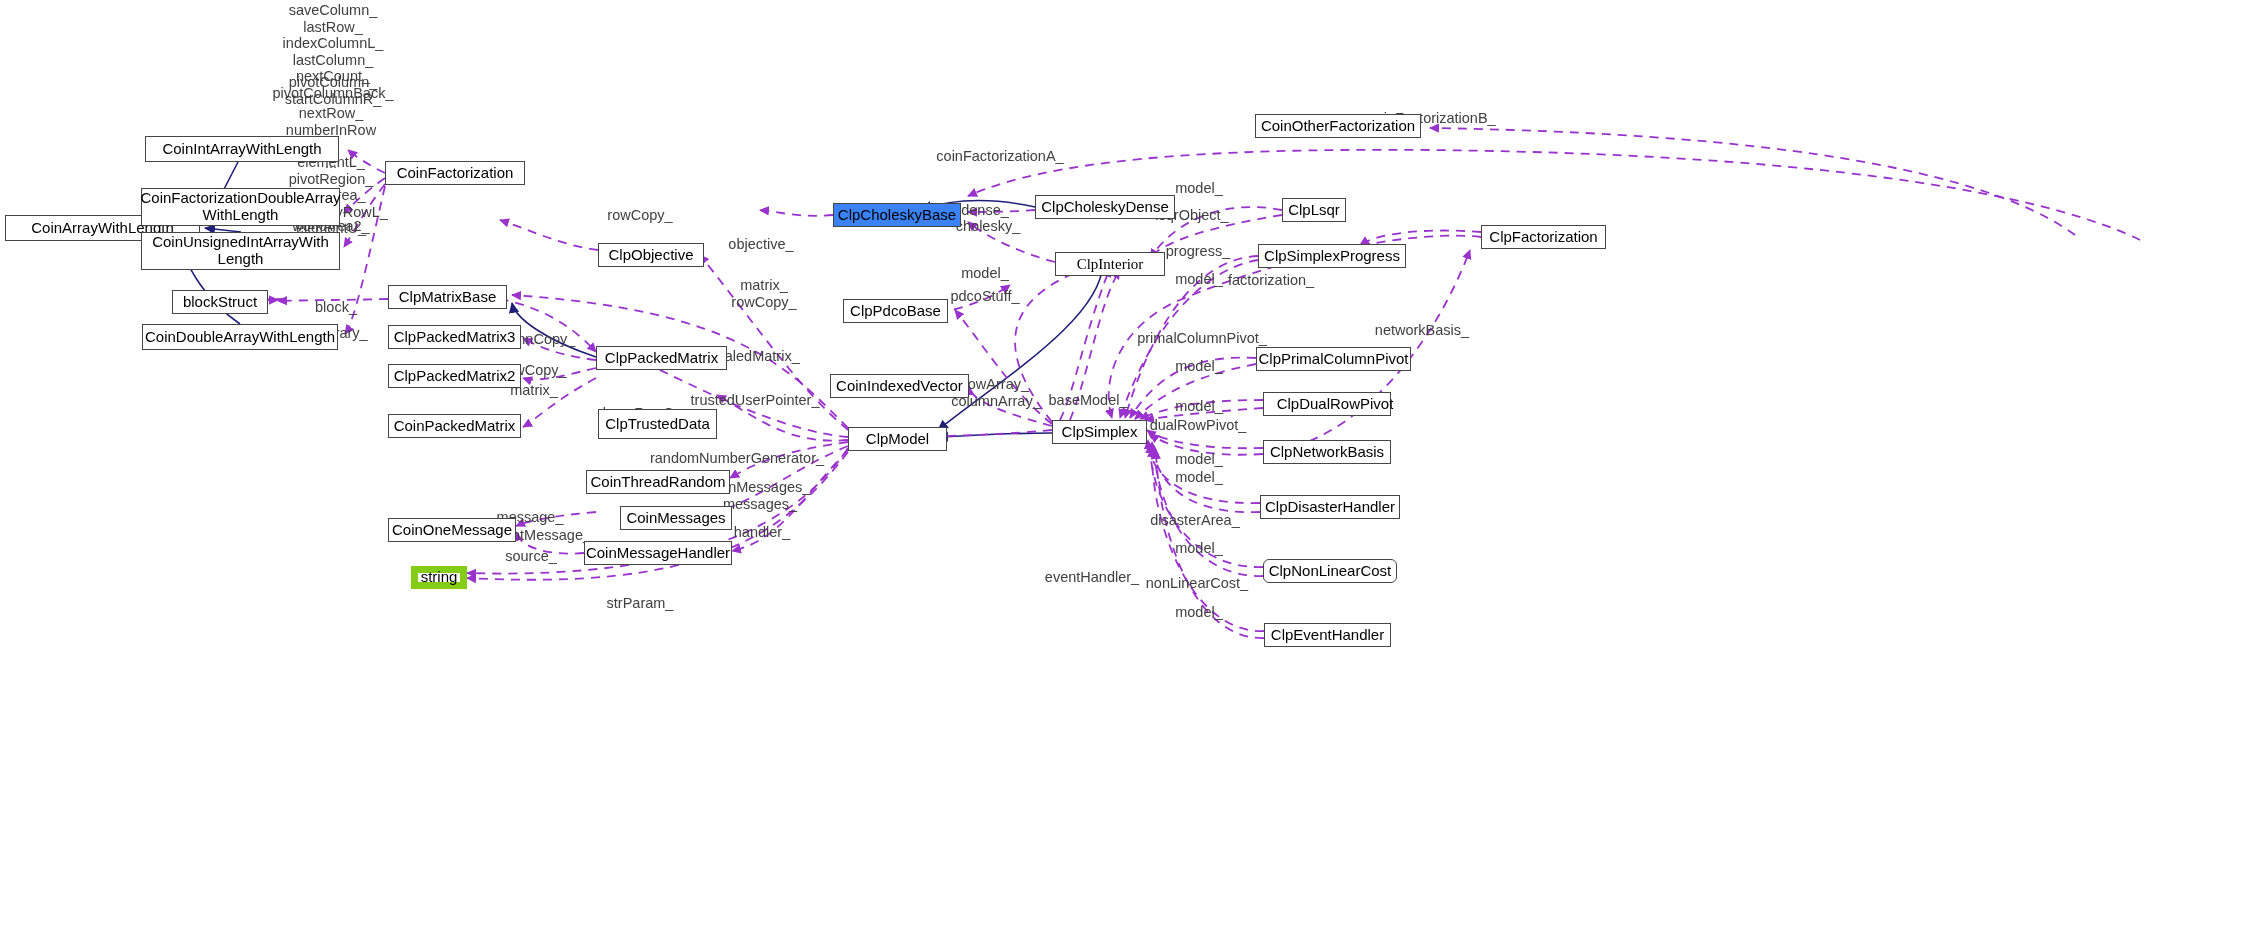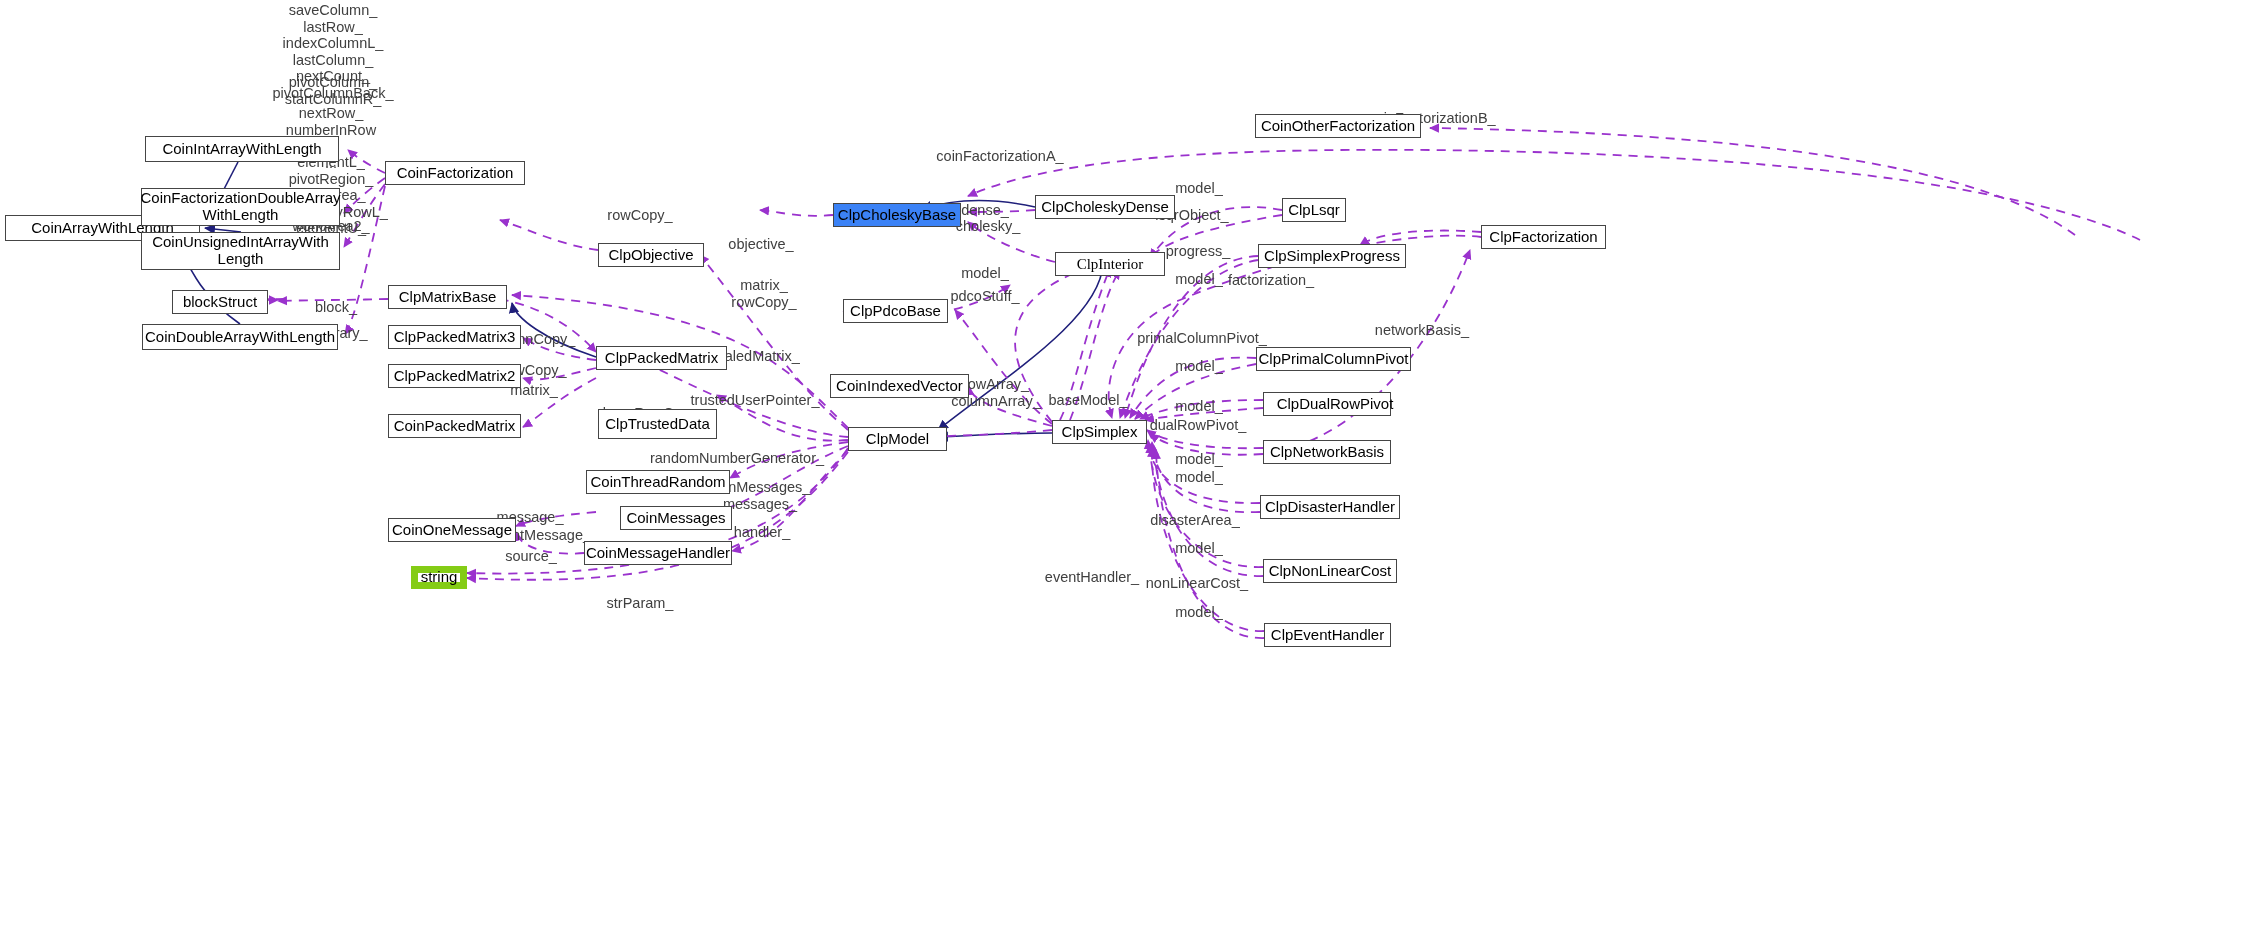--- a/index.html
+++ b/index.html
@@ -170,21 +170,21 @@
       <div class="node" style="left: 848px; top: 427px; width: 99px; height: 24px;">ClpModel</div>
       <div class="node" style="left: 1035px; top: 195px; width: 140px; height: 24px;">ClpCholeskyDense</div>
       <div class="node" style="left: 1055px; top: 252px; width: 110px; height: 24px; font-family: Liberation Serif, serif;">ClpInterior</div>
       <div class="node" style="left: 1052px; top: 420px; width: 95px; height: 24px;">ClpSimplex</div>
       <div class="node" style="left: 1282px; top: 198px; width: 64px; height: 24px;">ClpLsqr</div>
       <div class="node" style="left: 1258px; top: 244px; width: 148px; height: 24px;">ClpSimplexProgress</div>
       <div class="node" style="left: 1256px; top: 347px; width: 155px; height: 24px;">ClpPrimalColumnPivot</div>
       <div class="node" style="left: 1263px; top: 392px; width: 128px; height: 24px; padding-left: 20px;">ClpDualRowPivot</div>
       <div class="node" style="left: 1263px; top: 440px; width: 128px; height: 24px;">ClpNetworkBasis</div>
       <div class="node" style="left: 1260px; top: 495px; width: 140px; height: 24px;">ClpDisasterHandler</div>
-      <div class="node" style="left: 1263px; top: 559px; width: 134px; height: 24px;">ClpNonLinearCost</div>
+      <div class="node" style="left: 1263px; top: 559px; width: 134px; height: 24px; border-radius: 6px;">ClpNonLinearCost</div>
       <div class="node" style="left: 1264px; top: 623px; width: 127px; height: 24px;">ClpEventHandler</div>
       <div class="node" style="left: 1255px; top: 114px; width: 166px; height: 24px;">CoinOtherFactorization</div>
       <div class="node" style="left: 1481px; top: 225px; width: 125px; height: 24px;">ClpFactorization</div>
     </div>
 
   <div id="labels-host">
       <div class="edge-label" style="left: 333px; top: 2px;">saveColumn_
 lastRow_
 indexColumnL_
 lastColumn_

